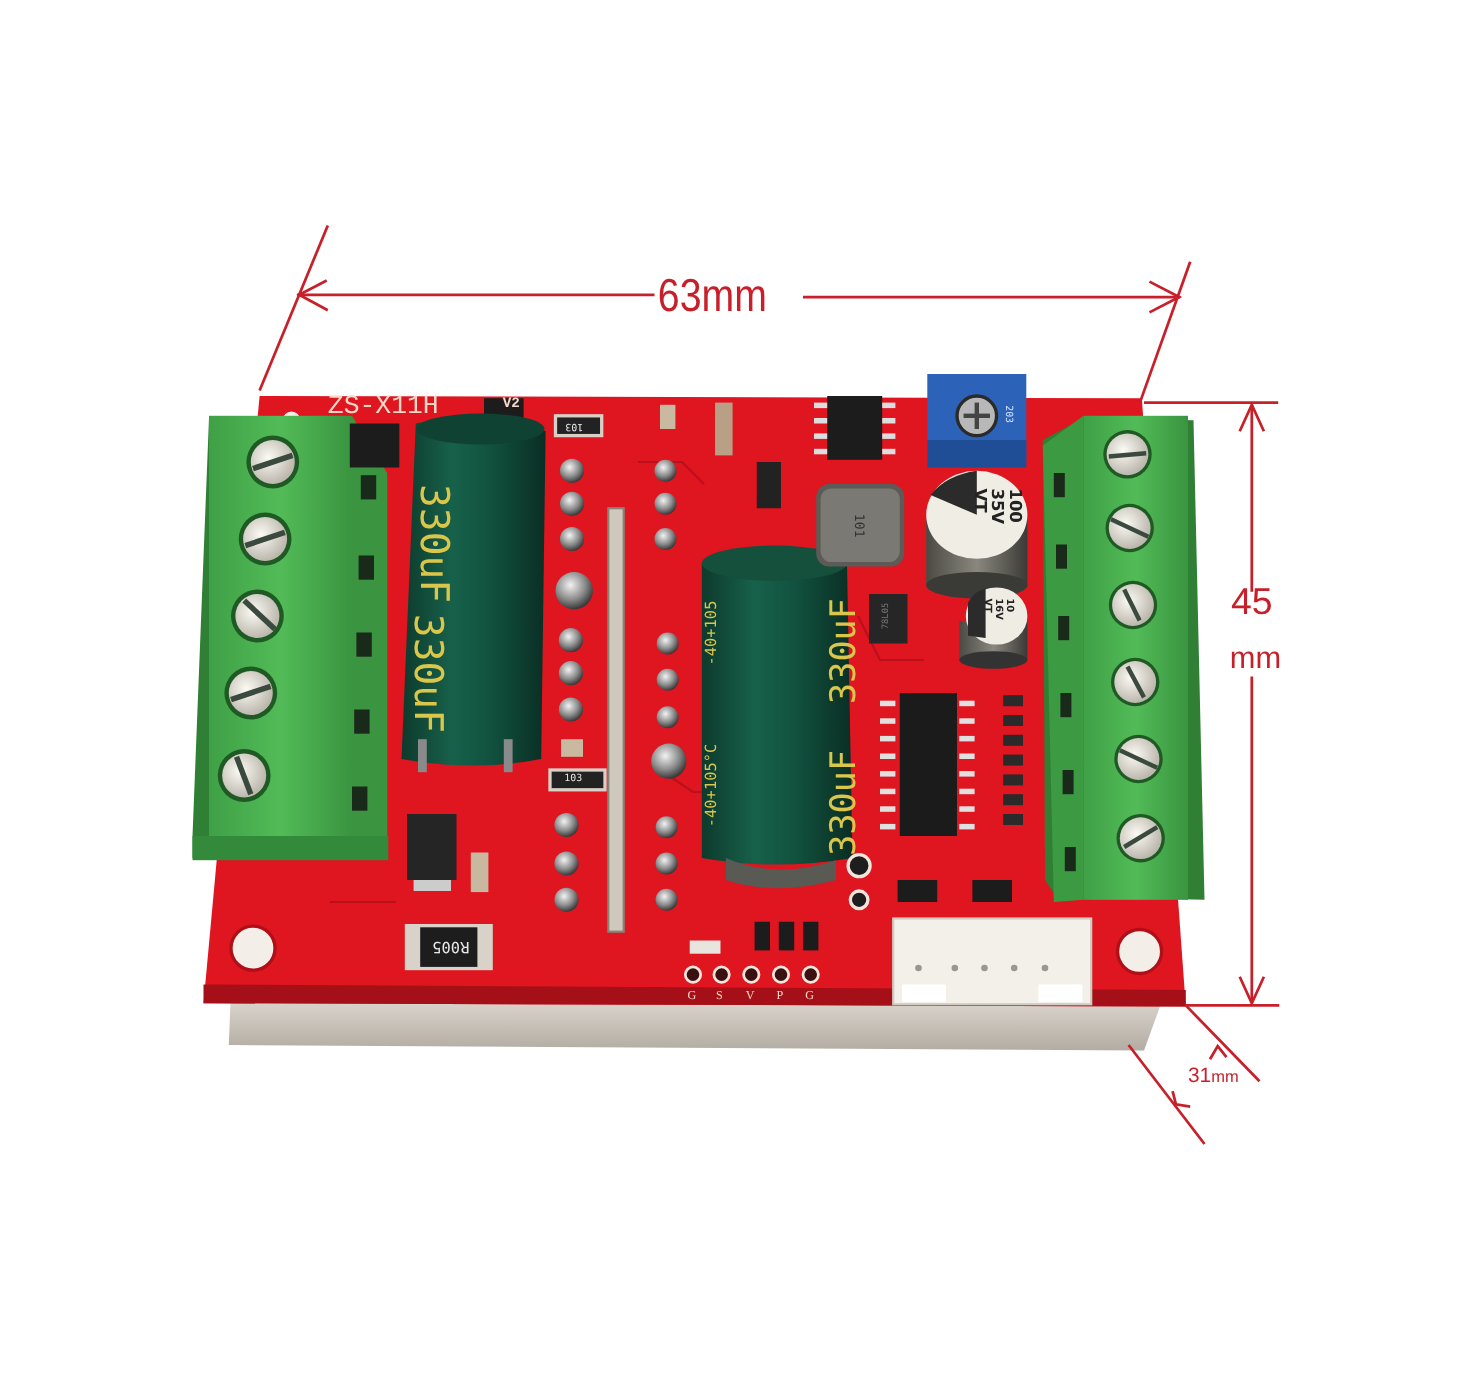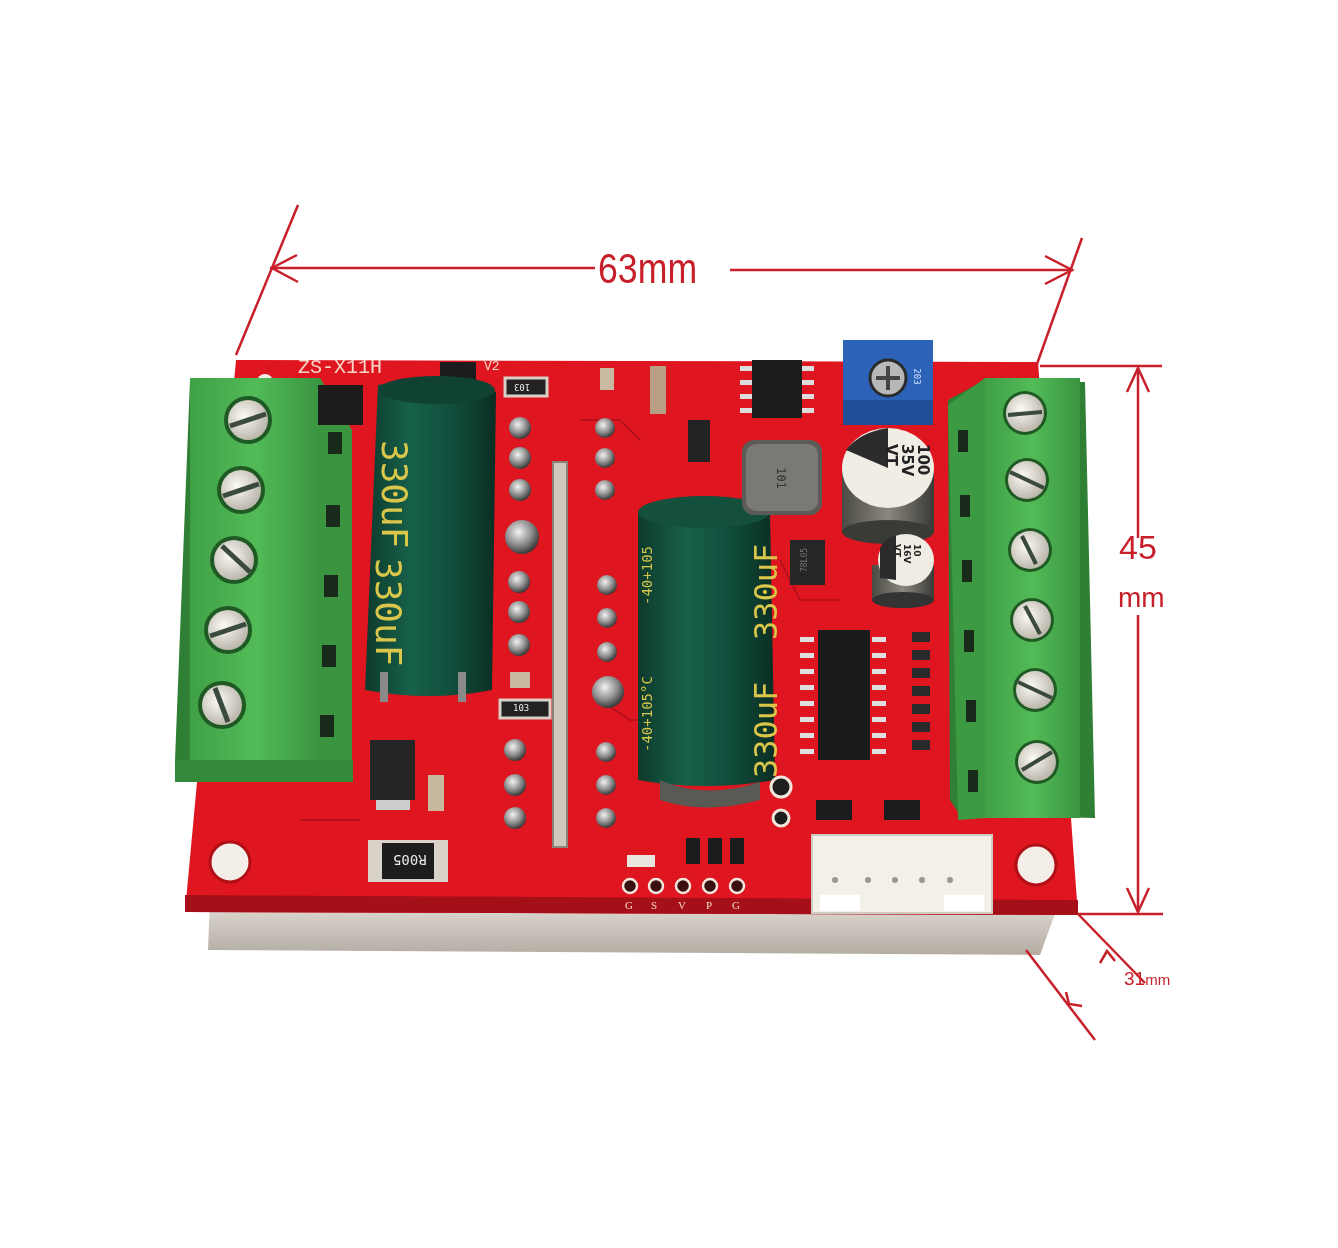--- a/index.html
+++ b/index.html
@@ -306,26 +306,26 @@
     <line x1="1078" y1="914" x2="1145" y2="983"></line>
     <line x1="1026" y1="950" x2="1095" y2="1040"></line>
     <polyline points="1100,963 1107,951 1115,961"></polyline>
     <polyline points="1066,992 1069,1004 1082,1006"></polyline>
   </g>
 </svg>
 
 <div class="dim-label" style="left:598px; top:248px; font-size:42px; transform:scaleX(0.85); transform-origin:left top;">63mm</div>
 <div class="dim-label" style="left:1119px; top:530px; font-size:34px;">45</div>
 <div class="dim-label" style="left:1118px; top:584px; font-size:28px;">mm</div>
-<div class="dim-label" style="left:1124px; top:969px; font-size:19px;">
+<div class="dim-label" style="left:1080px; top:969px; font-size:19px;">
   <span>31</span><span style="font-size:15px;">mm</span>
 </div>
 
-<div class="silk" style="left:298px; top:358px; font-size:20px;">ZS-X11H</div>
-<div class="silk" style="left:484px; top:360px; font-size:13px;">V2</div>
+<div class="silk" style="left:298px; top:358px; font-size:24px;">ZS-X11H</div>
+<div class="silk" style="left:457px; top:360px; font-size:13px;font-weight:bold;">V2</div>
 
 <div class="silk" style="left:625px; top:900px; font-size:11px; font-family:'Liberation Serif', serif;">G</div>
 <div class="silk" style="left:651px; top:900px; font-size:11px; font-family:'Liberation Serif', serif;">S</div>
 <div class="silk" style="left:678px; top:900px; font-size:11px; font-family:'Liberation Serif', serif;">V</div>
 <div class="silk" style="left:706px; top:900px; font-size:11px; font-family:'Liberation Serif', serif;">P</div>
 <div class="silk" style="left:732px; top:900px; font-size:11px; font-family:'Liberation Serif', serif;">G</div>
 
 <div class="cap-text" style="left:330px; top:440px; font-size:36px; transform:rotate(90deg); transform-origin:left top; left:412px;">330uF</div>
 <div class="cap-text" style="left:406px; top:558px; font-size:36px; transform:rotate(90deg); transform-origin:left top;">330uF</div>
 

